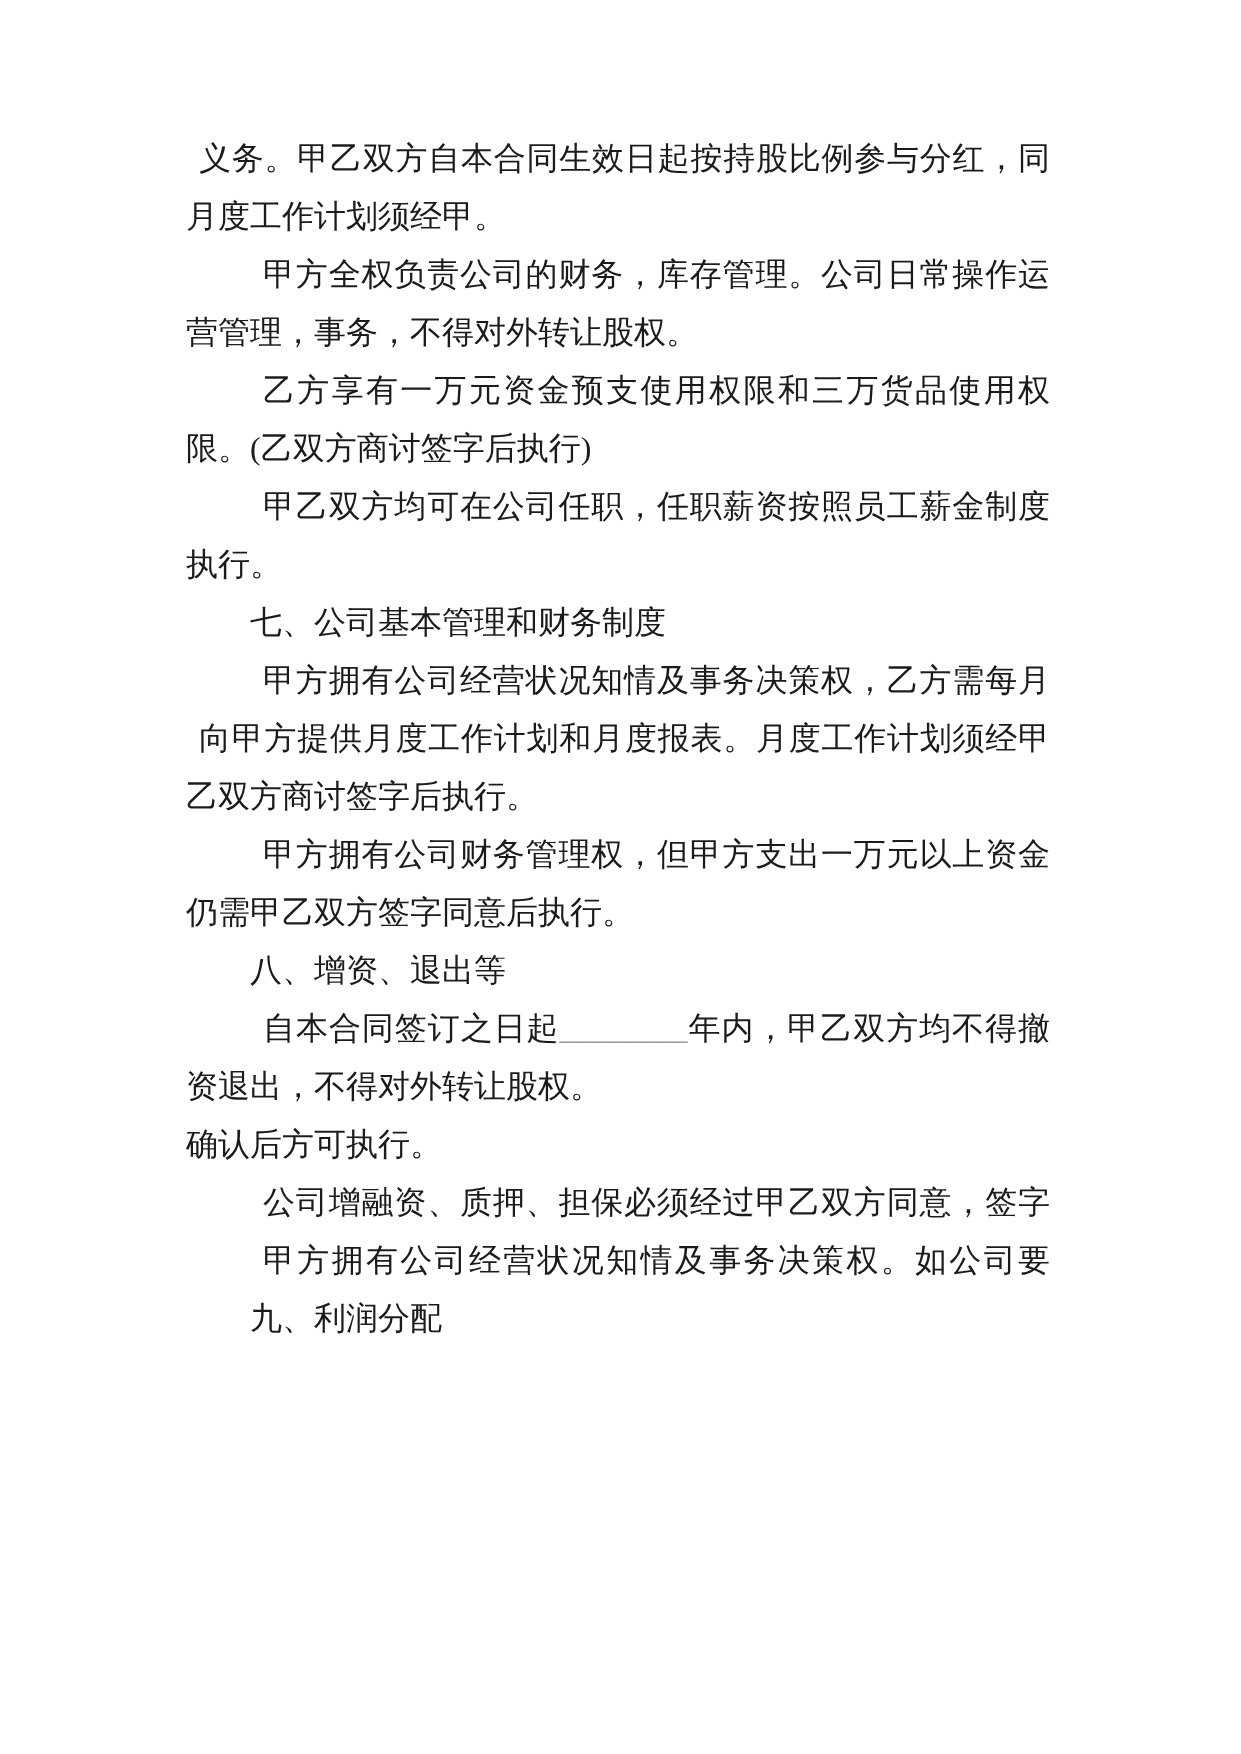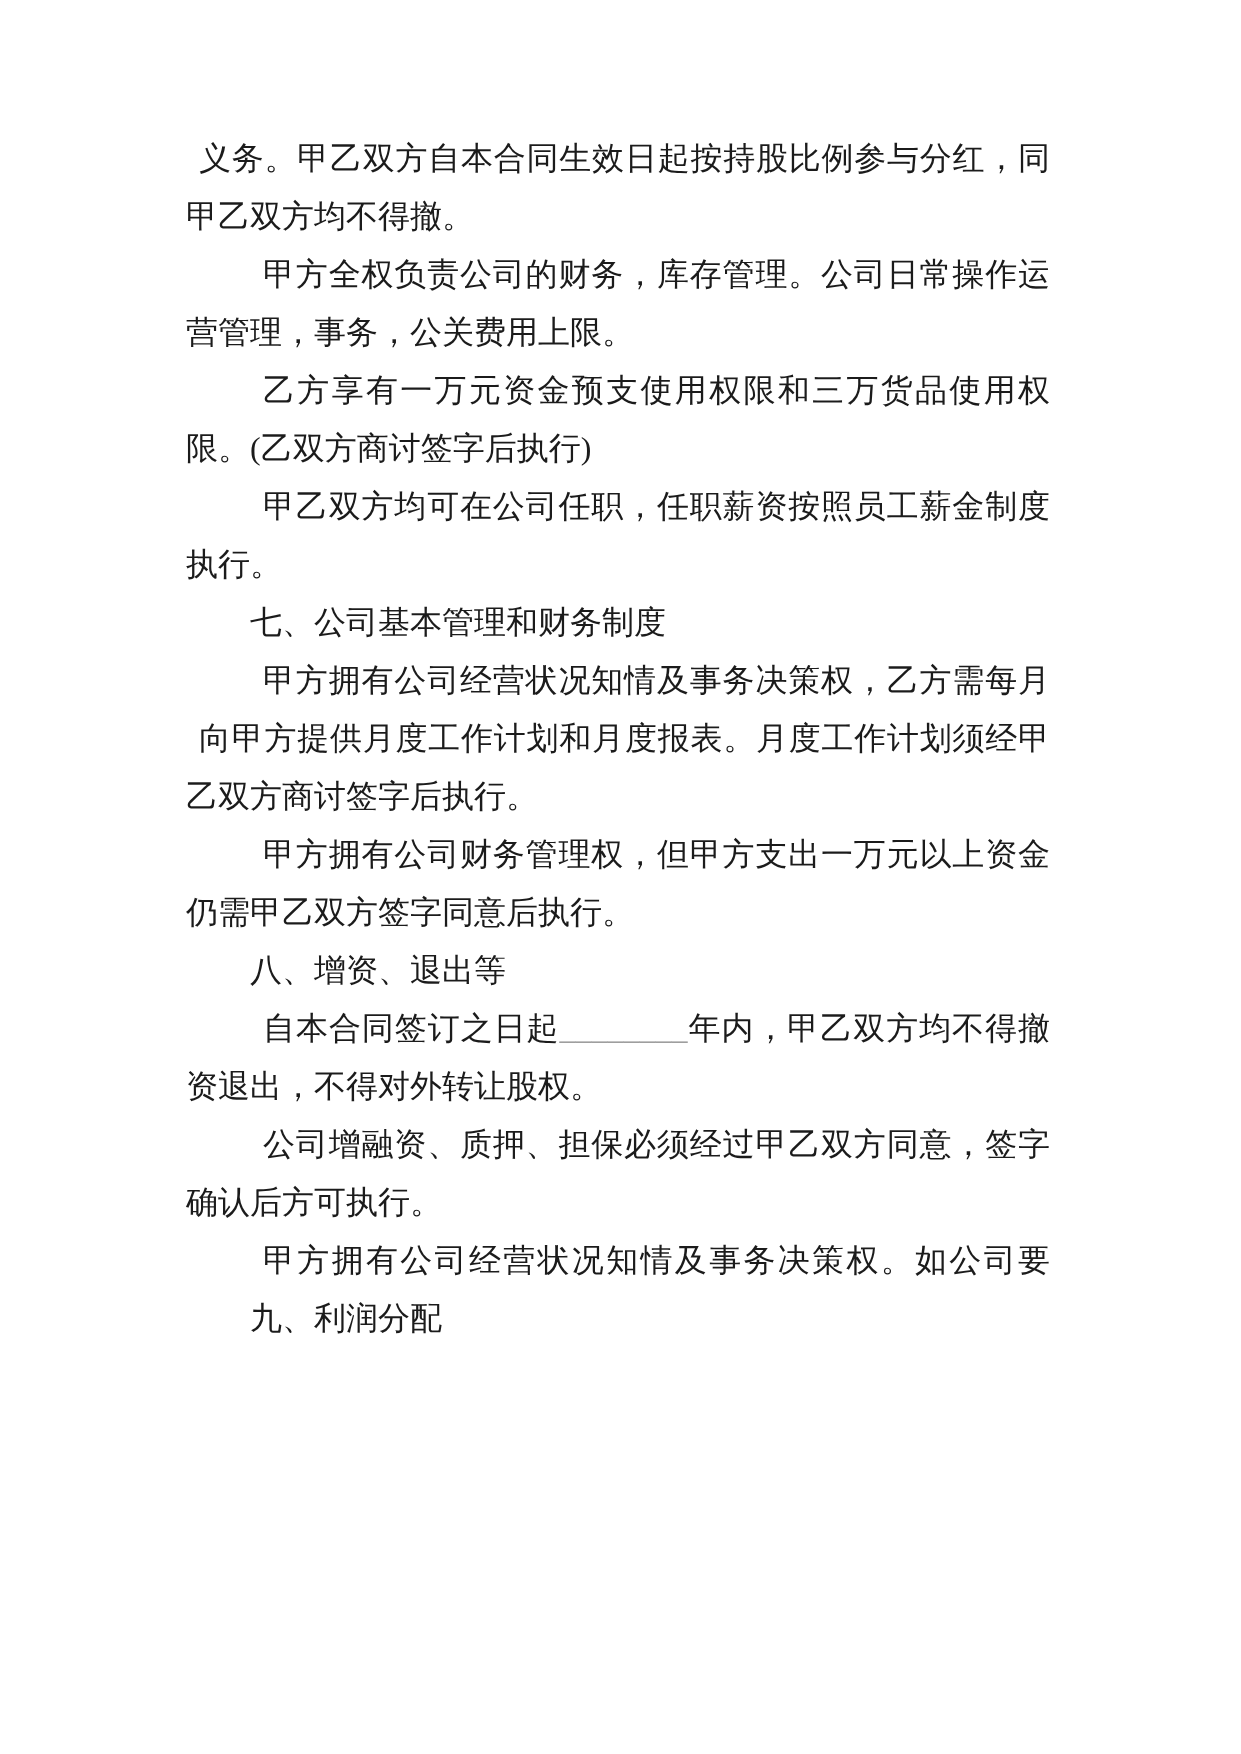--- a/index.html
+++ b/index.html
@@ -44,25 +44,25 @@
     color: var(--blank-color, #9e9e9e);
     letter-spacing: 0;
   }
 </style>
 </head>
 <body>
 
 <div class="doc" id="doc">
     <div class="para">
       <div class="line fill">义务。甲乙双方自本合同生效日起按持股比例参与分红，同</div>
-      <div class="line">甲乙双方均不得撤。</div>
+      <div class="line">月度工作计划须经甲。</div>
     </div>
     <div class="para">
       <div class="line fill ind">甲方全权负责公司的财务，库存管理。公司日常操作运</div>
-      <div class="line">营管理，事务，公关费用上限。</div>
+      <div class="line">营管理，事务，不得对外转让股权。</div>
     </div>
     <div class="para">
       <div class="line fill ind">乙方享有一万元资金预支使用权限和三万货品使用权</div>
       <div class="line">限。(乙双方商讨签字后执行)</div>
     </div>
     <div class="para">
       <div class="line fill ind">甲乙双方均可在公司任职，任职薪资按照员工薪金制度</div>
       <div class="line">执行。</div>
     </div>
     <div class="para">
@@ -78,22 +78,22 @@
       <div class="line">仍需甲乙双方签字同意后执行。</div>
     </div>
     <div class="para">
       <div class="line ind">八、增资、退出等</div>
     </div>
     <div class="para">
       <div class="line fill ind"><span>自本合同签订之日起</span><span class="blank">________</span><span>年内，甲乙双方均不得撤</span></div>
       <div class="line">资退出，不得对外转让股权。</div>
     </div>
     <div class="para">
+      <div class="line">确认后方可执行。</div>
       <div class="line fill ind">公司增融资、质押、担保必须经过甲乙双方同意，签字</div>
-      <div class="line">确认后方可执行。</div>
     </div>
     <div class="para">
       <div class="line fill ind">甲方拥有公司经营状况知情及事务决策权。如公司要</div>
     </div>
     <div class="para">
       <div class="line ind">九、利润分配</div>
     </div>
   </div>
 
 </body></html>

